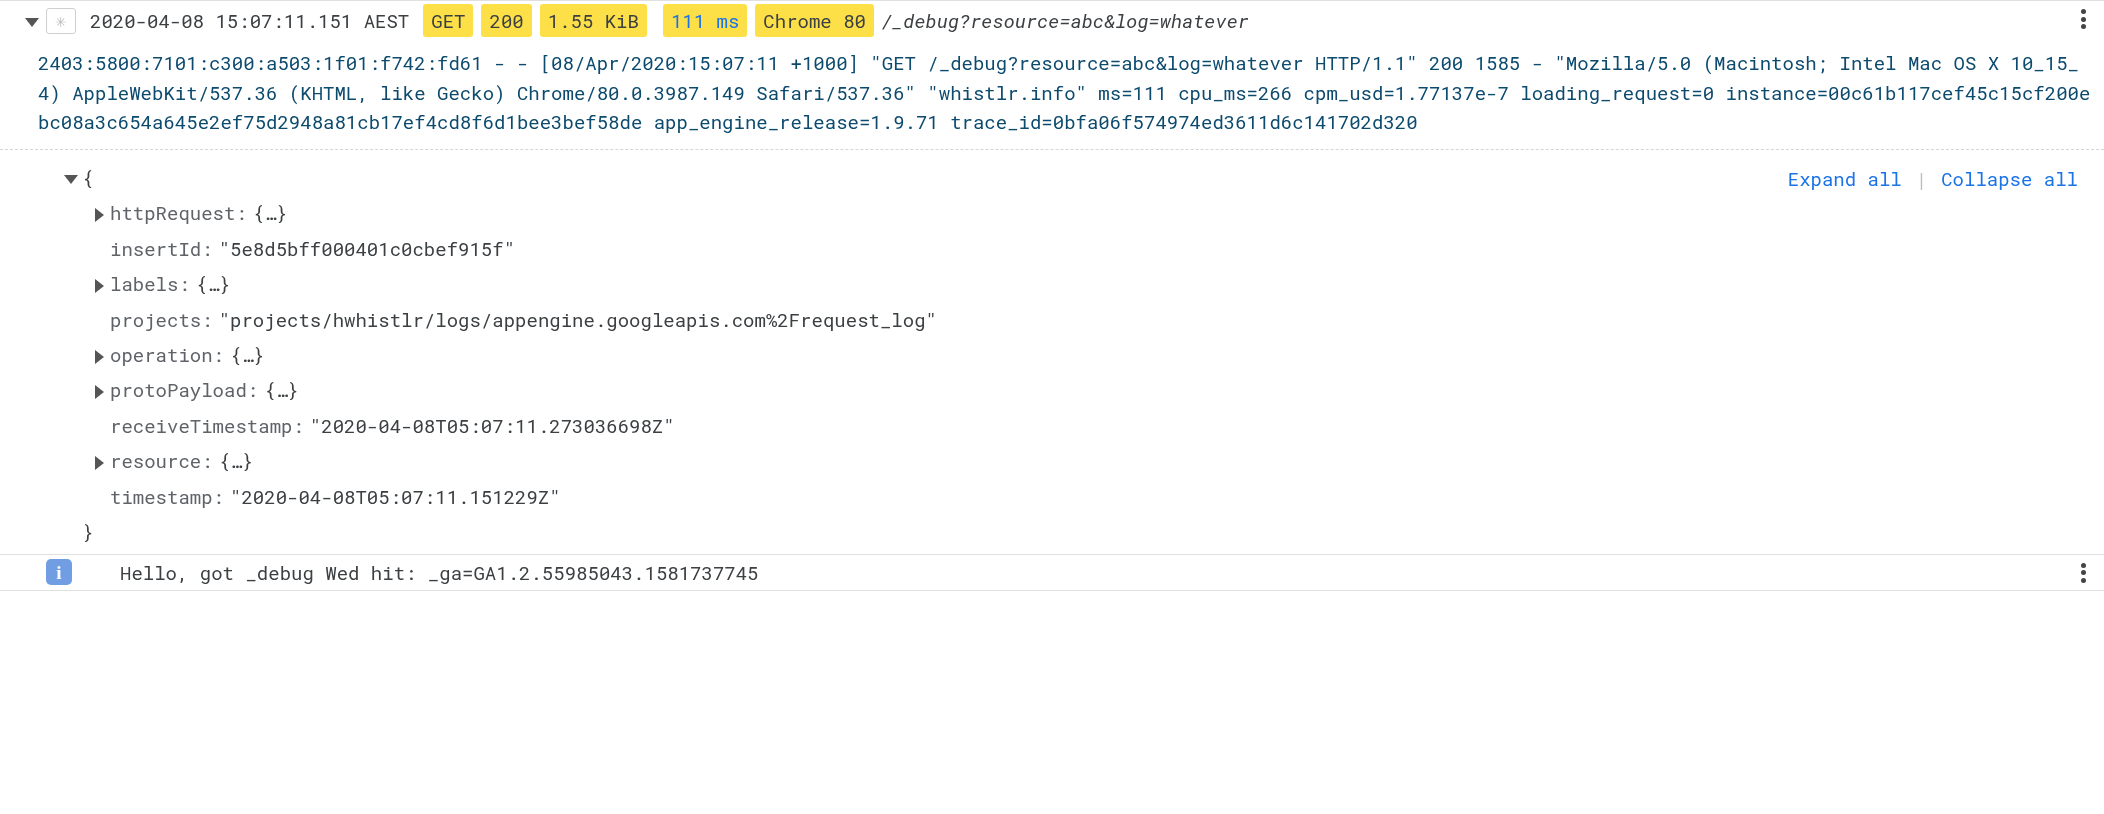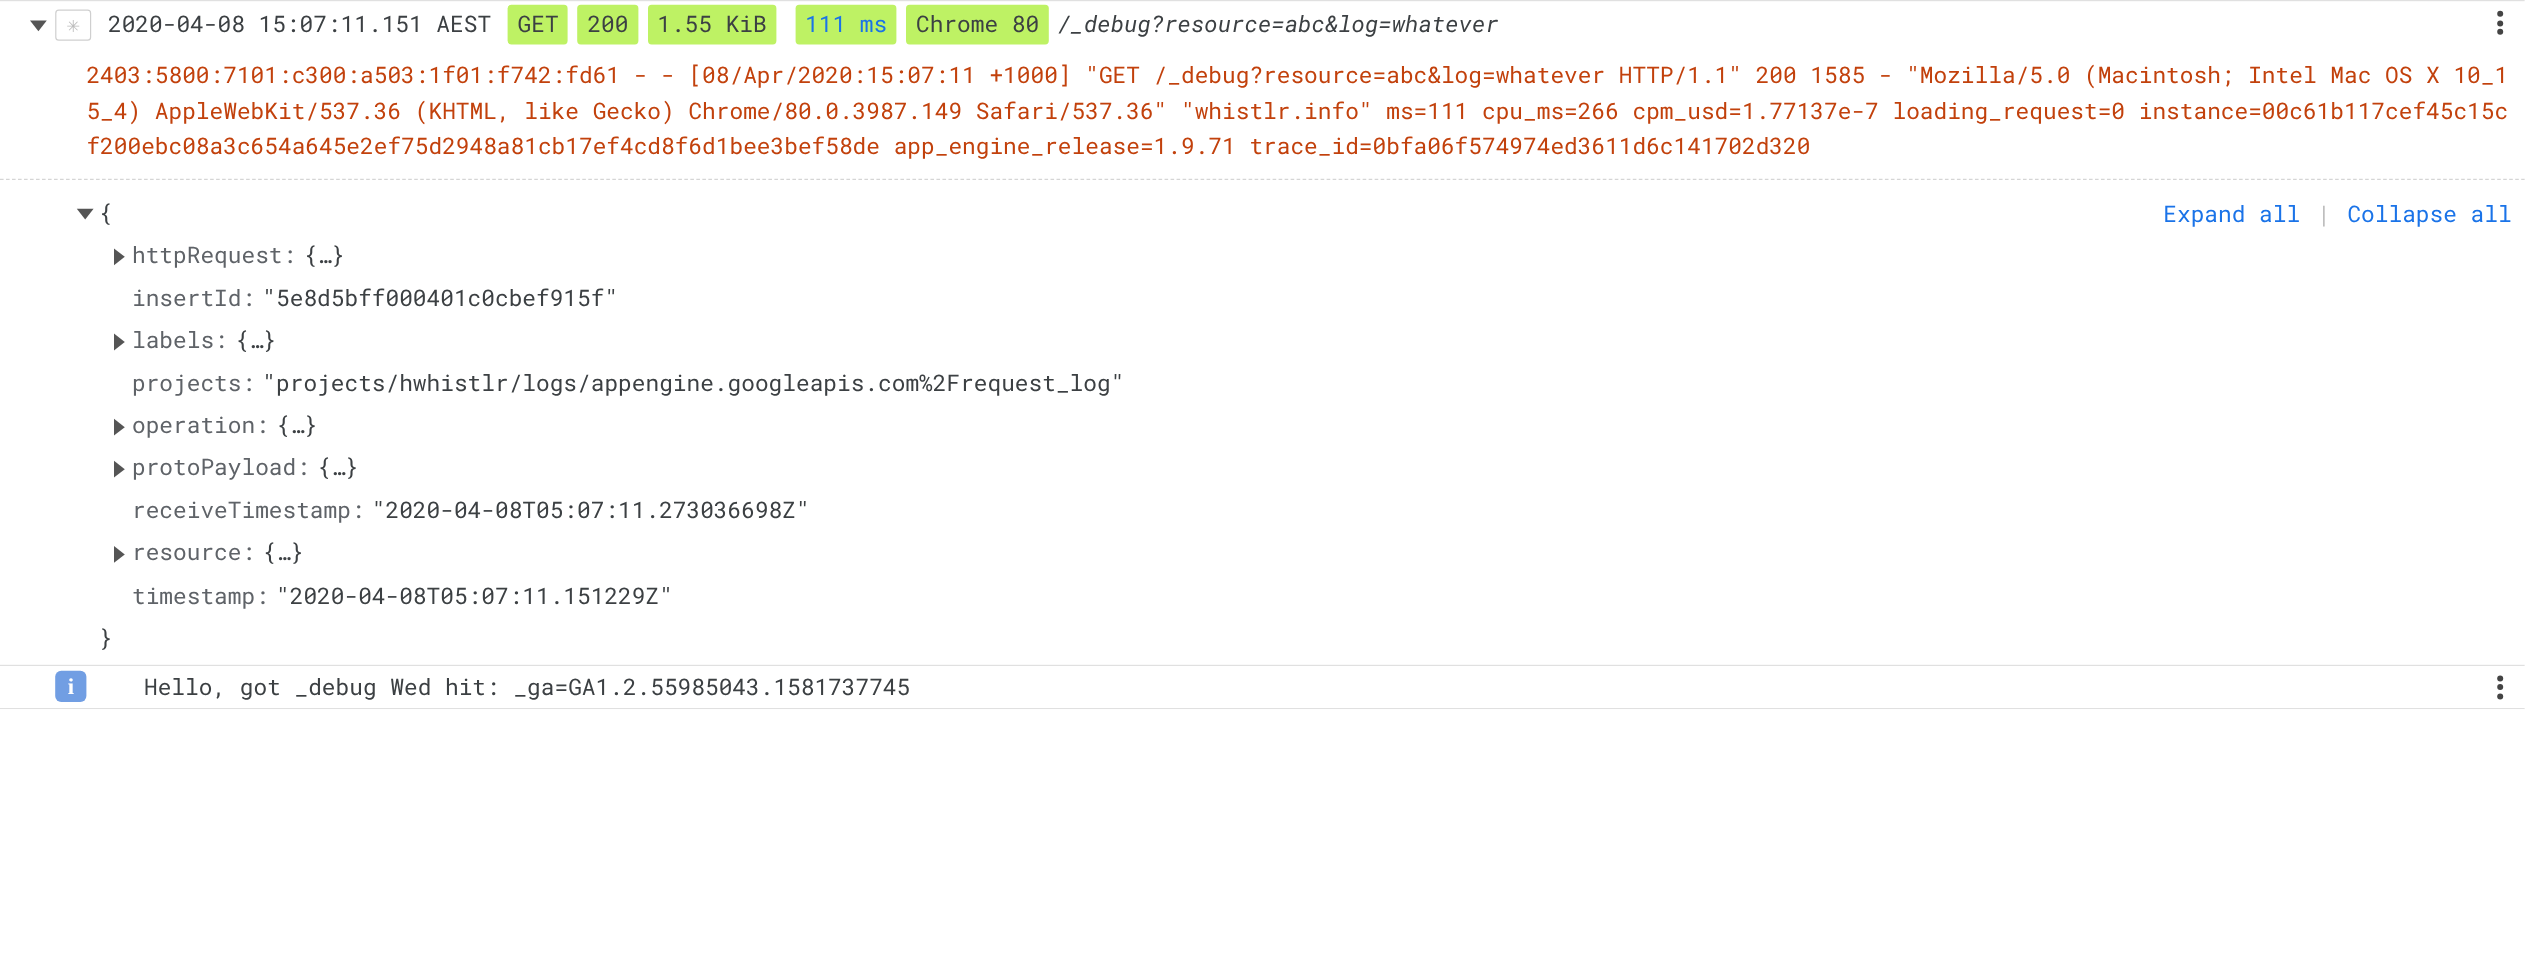--- a/index.html
+++ b/index.html
@@ -12,34 +12,34 @@
   .tri{width:0;height:0;display:inline-block;vertical-align:middle;}
   .tri-down{border-left:7px solid transparent;border-right:7px solid transparent;
             border-top:9px solid #555;}
   .tri-right{border-top:7px solid transparent;border-bottom:7px solid transparent;
              border-left:9px solid #555;}
   .arrow-cell{width:28px;text-align:center;}
   .star-cell{width:28px;height:24px;border:1px solid #cfcfcf;border-radius:3px;
              display:flex;align-items:center;justify-content:center;
              color:#bdbdbd;font-size:18px;margin-right:10px;}
   .chip{border-radius:3px;padding:2px 8px;margin:0 4px;display:inline-block;}
-  .chip-grey{background:#bef264;}
+  .chip-grey{background:#fde047;}
   .latency{color:#1a73e8;margin-left:12px;}
   .ts{margin:0 10px 0 4px;}
   .path{margin-left:3px;font-style:italic;}
   .menu{position:absolute;right:18px;top:8px;display:flex;flex-direction:column;
         height:20px;justify-content:space-between;cursor:pointer;}
   .menu span{width:5px;height:5px;background:#444;border-radius:50%;display:block;}
   .info{width:26px;height:26px;border-radius:5px;background:#719ee3;color:#fff;
         display:flex;align-items:center;justify-content:center;font-weight:700;
         font-family:Georgia,serif;margin-right:12px;}
-  .rawlog{padding:8px 10px 12px 72px;white-space:pre-wrap;word-break:break-all;
-          color:#c2410c;border-bottom:1px dashed #d5d5d5;}
+  .rawlog{padding:8px 10px 12px 38px;white-space:pre-wrap;word-break:break-all;
+          color:#0c4a6e;border-bottom:1px dashed #d5d5d5;}
   .section{padding:10px 10px 4px 60px;position:relative;}
-  .controls{position:absolute;right:11px;top:14px;color:#1a73e8;display:flex;
+  .controls{position:absolute;right:26px;top:14px;color:#1a73e8;display:flex;
             gap:14px;}
   .divider{color:#bdbdbd;}
   .json-line{display:flex;align-items:center;padding:3px 0;}
   .json-indent1{padding-left:28px;text-align:right;}
   .tri-holder{width:22px;text-align:center;}
   .k{color:#5f6368;}
   .v{color:#3c4043;margin-left:6px;}
   
   .anno{position:absolute;left:110px;top:692px;width:330px;height:72px;pointer-events:none;}
 </style>

